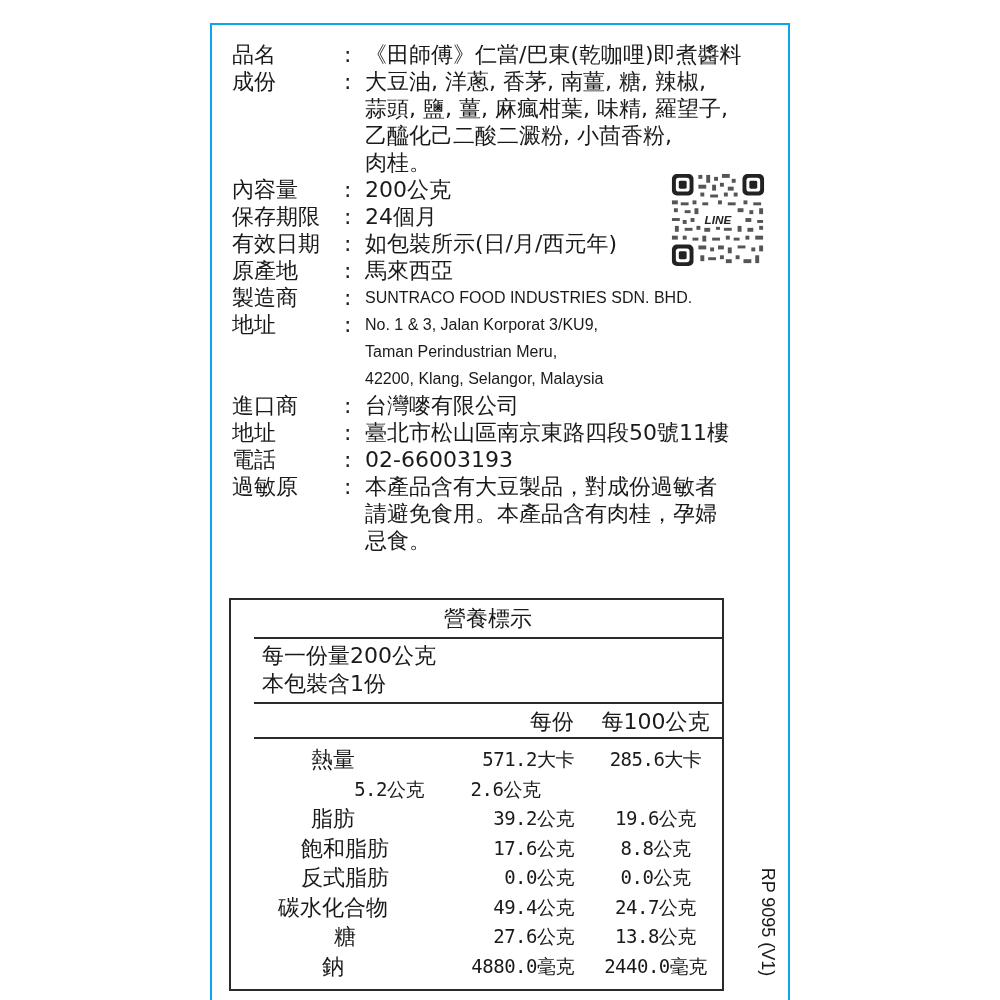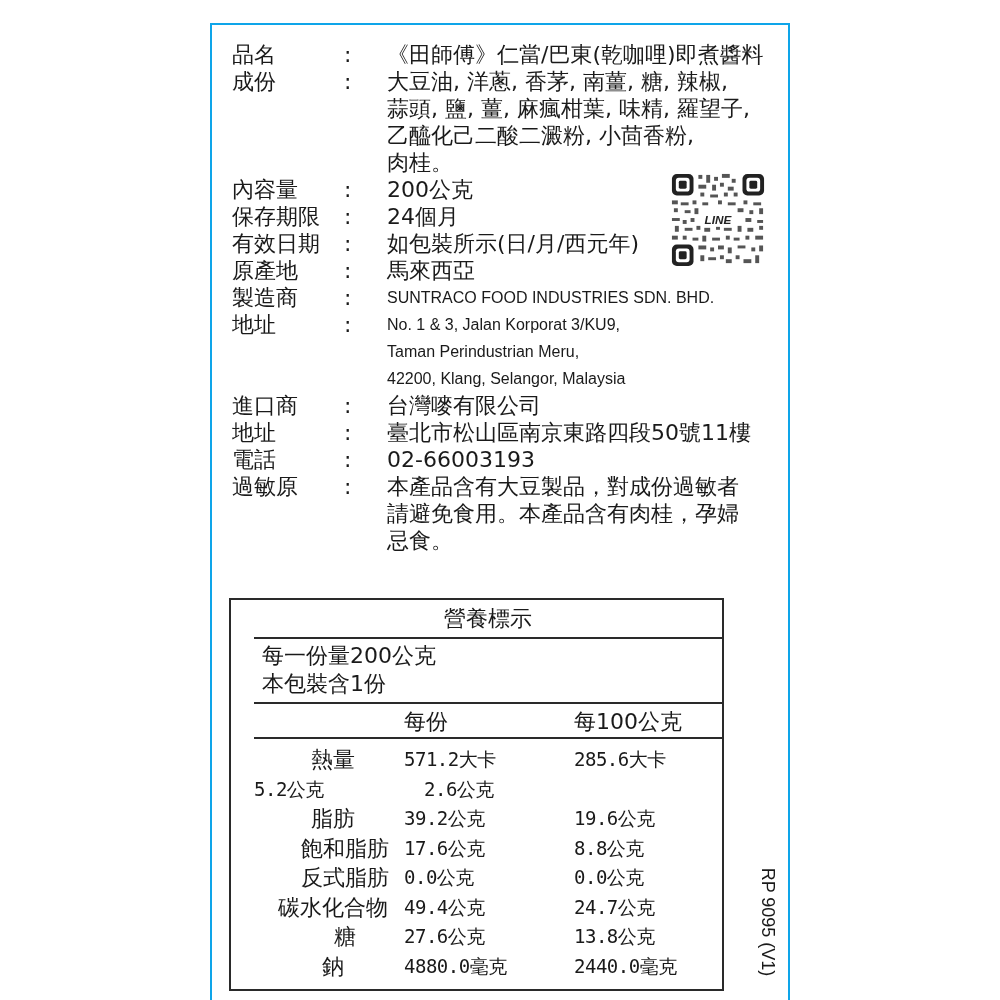--- a/index.html
+++ b/index.html
@@ -42,21 +42,20 @@
       white-space: nowrap;
     }
     .row .colon {
       width: 21px;
       flex: none;
       text-align: left;
     }
     .row .val {
       flex: 1;
       white-space: pre-line;
-      margin-left: 22px;
     }
     .row .val.latin {
       font-family: Liberation Sans, sans-serif;
       font-size: 16px;
     }
     .row .val.narrow { width: 290px; flex: none; }
     .qr {
       position: absolute;
       left: 456px;
       top: 146px;
@@ -91,22 +90,22 @@
       box-sizing: border-box;
     }
     .nutri .head {
       height: 35px;
       line-height: 35px;
       display: flex;
       border-bottom: 2px solid #2a2a2a;
       box-sizing: border-box;
     }
     .nutri .c0 { width: 150px; padding-left: 8px; flex: none; box-sizing: border-box; text-align: center; }
-    .nutri .c1 { width: 170px; flex: none; }
-    .nutri .c2 { width: 163px; text-align: left; flex: none; }
+    .nutri .c1 { width: 170px; text-align: right; flex: none; }
+    .nutri .c2 { width: 163px; text-align: center; flex: none; }
     .nutri .body { padding-top: 6px; }
     .nutri .nrow {
       display: flex;
       height: 29.5px;
       line-height: 29.5px;
     }
     .nutri .nrow .c1, .nutri .nrow .c2 {
       font-family: "DejaVu Sans Mono", "Liberation Mono", monospace;
       font-size: 19px;
       letter-spacing: -0.5px;

